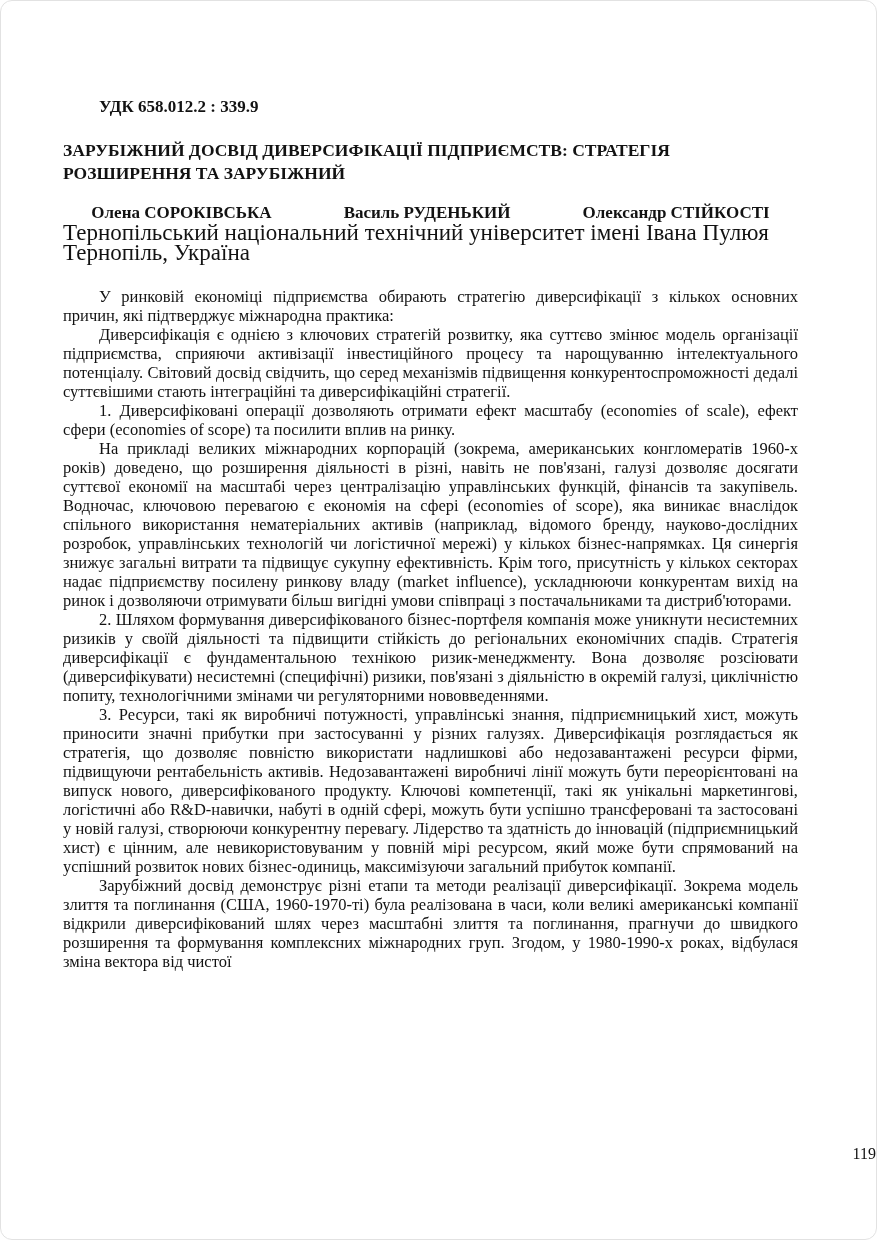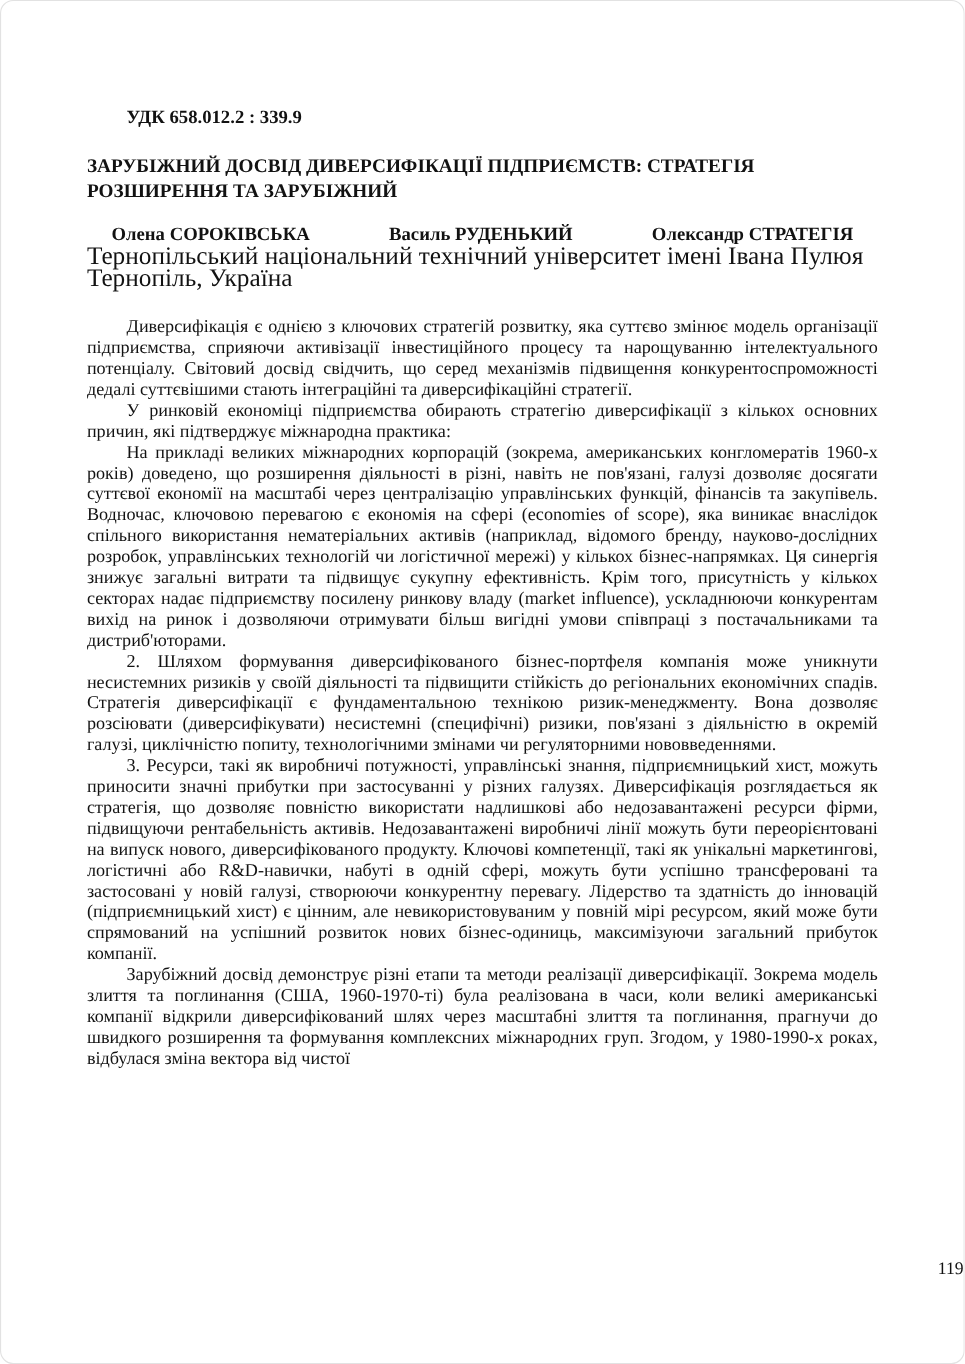--- a/index.html
+++ b/index.html
@@ -17,21 +17,20 @@
     border-radius: 12px;
     overflow: hidden;
     font-family: "Liberation Serif", "DejaVu Serif", serif;
     color: #121212;
   }
   .content {
     position: absolute;
     left: 62px;
     right: 78px;
     top: 96px;
-    margin-left: 16px;
   }
   .udc {
     font-weight: bold;
     font-size: 17px;
     line-height: 20px;
     padding-left: 36px;
   }
   .title {
     margin-top: 22px;
     text-align: left;
@@ -85,30 +84,31 @@
     <div class="udc">УДК 658.012.2 : 339.9</div>
 
     <div class="title">
       <div>ЗАРУБІЖНИЙ ДОСВІД ДИВЕРСИФІКАЦІЇ ПІДПРИЄМСТВ: СТРАТЕГІЯ</div>
       <div>РОЗШИРЕННЯ ТА ЗАРУБІЖНИЙ</div>
     </div>
 
     <div class="authors-row">
       <span>Олена СОРОКІВСЬКА</span>
       <span>Василь РУДЕНЬКИЙ</span>
-      <span>Олександр СТРАТЕГІЯ</span>
+      <span>Олександр СТІЙКОСТІ</span>
     </div>
 
     <div class="affiliation">Тернопільський національний технічний університет імені Івана Пулюя</div>
 
     <div class="affiliation-location">Тернопіль, Україна</div>
 
     <div class="body-text">
+      <p>У ринковій економіці підприємства обирають стратегію диверсифікації з кількох основних причин, які підтверджує міжнародна практика:</p>
       <p>Диверсифікація є однією з ключових стратегій розвитку, яка суттєво змінює модель організації підприємства, сприяючи активізації інвестиційного процесу та нарощуванню інтелектуального потенціалу. Світовий досвід свідчить, що серед механізмів підвищення конкурентоспроможності дедалі суттєвішими стають інтеграційні та диверсифікаційні стратегії.</p>
-      <p>У ринковій економіці підприємства обирають стратегію диверсифікації з кількох основних причин, які підтверджує міжнародна практика:</p>
+      <p>1. Диверсифіковані операції дозволяють отримати ефект масштабу (economies of scale), ефект сфери (economies of scope) та посилити вплив на ринку.</p>
       <p>На прикладі великих міжнародних корпорацій (зокрема, американських конгломератів 1960-х років) доведено, що розширення діяльності в різні, навіть не пов'язані, галузі дозволяє досягати суттєвої економії на масштабі через централізацію управлінських функцій, фінансів та закупівель. Водночас, ключовою перевагою є економія на сфері (economies of scope), яка виникає внаслідок спільного використання нематеріальних активів (наприклад, відомого бренду, науково-дослідних розробок, управлінських технологій чи логістичної мережі) у кількох бізнес-напрямках. Ця синергія знижує загальні витрати та підвищує сукупну ефективність. Крім того, присутність у кількох секторах надає підприємству посилену ринкову владу (market influence), ускладнюючи конкурентам вихід на ринок і дозволяючи отримувати більш вигідні умови співпраці з постачальниками та дистриб'юторами.</p>
       <p>2. Шляхом формування диверсифікованого бізнес-портфеля компанія може уникнути несистемних ризиків у своїй діяльності та підвищити стійкість до регіональних економічних спадів. Стратегія диверсифікації є фундаментальною технікою ризик-менеджменту. Вона дозволяє розсіювати (диверсифікувати) несистемні (специфічні) ризики, пов'язані з діяльністю в окремій галузі, циклічністю попиту, технологічними змінами чи регуляторними нововведеннями.</p>
       <p>3. Ресурси, такі як виробничі потужності, управлінські знання, підприємницький хист, можуть приносити значні прибутки при застосуванні у різних галузях. Диверсифікація розглядається як стратегія, що дозволяє повністю використати надлишкові або недозавантажені ресурси фірми, підвищуючи рентабельність активів. Недозавантажені виробничі лінії можуть бути переорієнтовані на випуск нового, диверсифікованого продукту. Ключові компетенції, такі як унікальні маркетингові, логістичні або R&amp;D-навички, набуті в одній сфері, можуть бути успішно трансферовані та застосовані у новій галузі, створюючи конкурентну перевагу. Лідерство та здатність до інновацій (підприємницький хист) є цінним, але невикористовуваним у повній мірі ресурсом, який може бути спрямований на успішний розвиток нових бізнес-одиниць, максимізуючи загальний прибуток компанії.</p>
       <p>Зарубіжний досвід демонструє різні етапи та методи реалізації диверсифікації. Зокрема модель злиття та поглинання (США, 1960-1970-ті) була реалізована в часи, коли великі американські компанії відкрили диверсифікований шлях через масштабні злиття та поглинання, прагнучи до швидкого розширення та формування комплексних міжнародних груп. Згодом, у 1980-1990-х роках, відбулася зміна вектора від чистої</p>
     </div>
 
   </div>
 
   <div class="page-number">119</div>
 </div>

